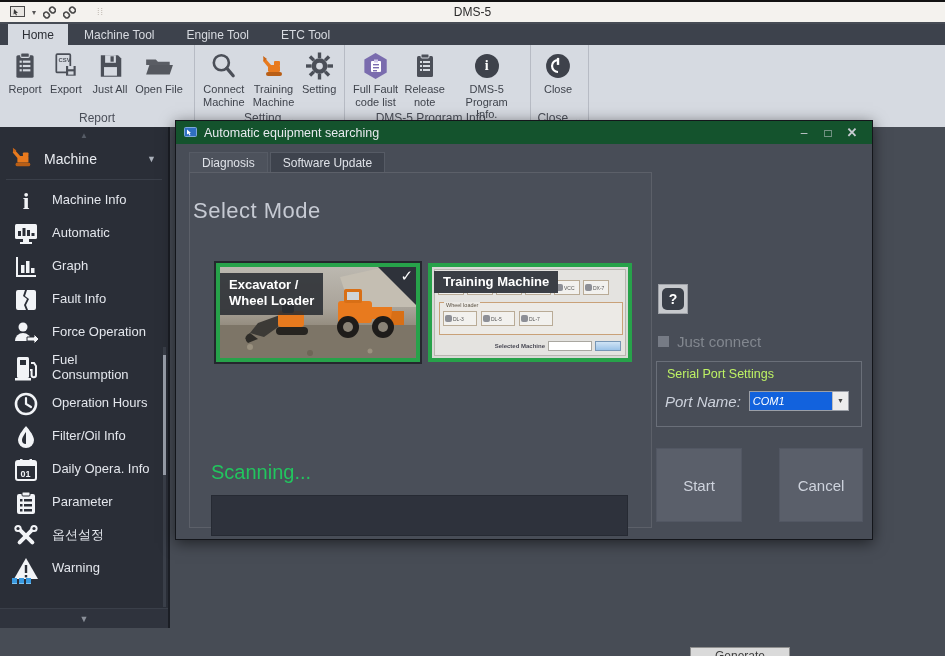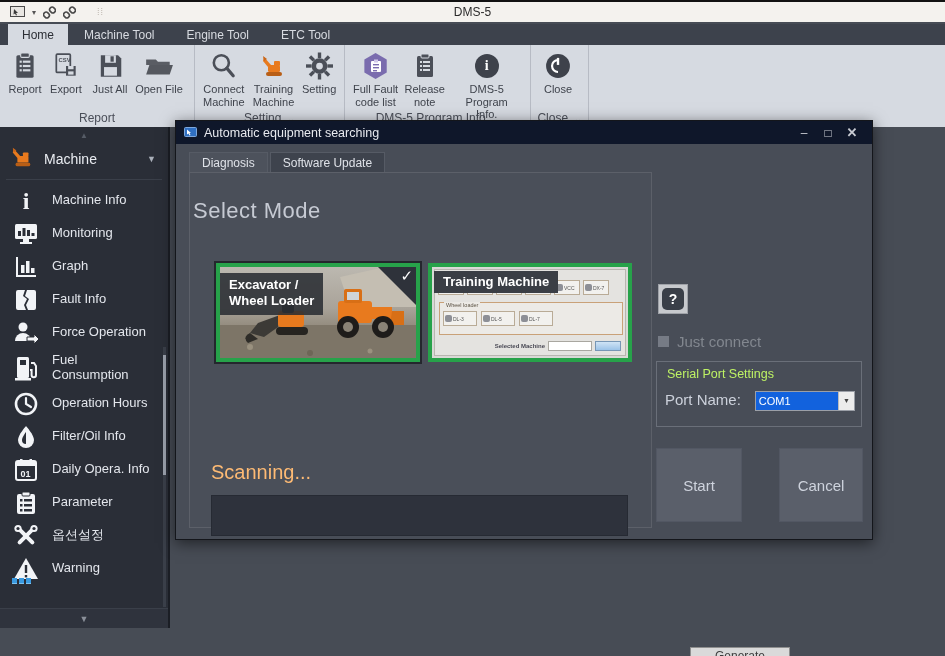--- a/index.html
+++ b/index.html
@@ -46,21 +46,21 @@
   .sb-label { color:#e3e6ec; font-size:13px; line-height:1.15; white-space:pre-line; }
   .info-glyph { color:#f2f4f7; font-family:"Liberation Serif",serif; font-weight:bold; font-size:24px; line-height:1; }
   .sb-scroll-track { position:absolute; right:2px; top:220px; width:3px; height:260px; background:#3a3f49; }
   .sb-scroll-thumb { position:absolute; right:2px; top:228px; width:3px; height:120px; background:#9aa0ab; }
   .sb-blue-glyph { position:absolute; left:12px; bottom:44px; display:flex; gap:2px; }
   .sb-blue-glyph i { display:block; width:5px; height:6px; background:#3a9ae0; border-bottom:1px solid #7cc3f2; }
   .sb-bottom { position:absolute; left:0; bottom:0; width:168px; height:20px; background:#2f333d; border-top:1px solid #3a3f49; text-align:center; color:#8a8f99; font-size:9px; line-height:20px; }
 
   
   .dialog { position:absolute; left:175px; top:120px; width:698px; height:420px; background:#484d57; border:1px solid #14161b; box-shadow:0 3px 14px rgba(0,0,0,.55); }
-  .dlg-titlebar { height:23px; background:#0f172a; display:flex; align-items:center; padding:0 8px; }
+  .dlg-titlebar { height:23px; background:#14532d; display:flex; align-items:center; padding:0 8px; }
   .dlg-title { color:#e8eaef; font-size:12.5px; margin-left:7px; flex:1; }
   .dlg-btn { color:#c9ccd3; font-size:12px; width:24px; text-align:center; }
   .dlg-btn.close { font-size:13px; font-weight:bold; }
   .dlg-tabs { position:absolute; left:13px; top:31px; display:flex; }
   .dlg-tab { height:20px; padding:0 12px; font-size:12px; display:flex; align-items:center; color:#dfe2e8; background:#3e434d; border:1px solid #565b65; border-bottom:none; margin-right:2px; }
   .dlg-tab.active { background:#4d525c; }
   .tabpage { position:absolute; left:13px; top:51px; width:463px; height:356px; background:#4a4f59; border:1px solid #5c6069; }
   .select-mode { position:absolute; left:3px; top:25px; font-size:22px; font-weight:300; letter-spacing:.5px; color:#c6cad3; }
 
   
@@ -79,34 +79,34 @@
   .mini-btn .mtxt { font-size:5px; color:#555; }
   .mini-group { position:absolute; left:4px; top:32px; width:184px; height:33px; border:1px solid #c9a178; background:#eceae6; }
   .mini-group-label { position:absolute; left:4px; top:-1px; font-size:5.5px; color:#5a5143; background:#eceae6; padding:0 2px; }
   .mini-group .mini-row { position:absolute; left:3px; top:8px; display:flex; gap:4px; }
   .mini-sel { position:absolute; right:4px; bottom:4px; display:flex; align-items:center; gap:3px; }
   .mini-sel .msl { font-size:6px; font-weight:bold; color:#4a4a55; }
   .mini-sel .mbox { width:44px; height:10px; background:#fff; border:1px solid #a9a7a0; }
   .mini-sel .mok { width:26px; height:10px; background:linear-gradient(#cfe3f5,#9cc3e8); border:1px solid #7796b5; }
 
   
-  .scanning { position:absolute; left:21px; top:288px; font-size:20px; font-weight:300; color:#fdba74; }
+  .scanning { position:absolute; left:21px; top:288px; font-size:20px; font-weight:300; color:#22c55e; }
   .scanbox { position:absolute; left:21px; top:322px; width:417px; height:41px; background:#2e323c; border:1px solid #262a33; }
 
   
   .help-btn { position:absolute; left:482px; top:163px; width:30px; height:30px; background:#c7c9cd; border:1px solid #9fa2a8; display:flex; align-items:center; justify-content:center; }
   .help-inner { width:22px; height:22px; background:#3a3f48; border-radius:5px; color:#fff; font-size:14px; font-weight:bold; display:flex; align-items:center; justify-content:center; }
   .just-connect { position:absolute; left:482px; top:212px; display:flex; align-items:center; gap:8px; }
   .jc-box { width:11px; height:11px; background:#767b85; }
   .jc-label { color:#82878f; font-size:15px; }
   .groupbox { position:absolute; left:480px; top:240px; width:206px; height:66px; border:1px solid #6a6f79; }
   .gb-legend { color:#bef264; font-size:12.5px; padding:5px 0 0 10px; }
-  .gb-row { display:flex; margin:10px 0 0 8px; }
+  .gb-row { display:flex; align-items:center; margin:10px 0 0 8px;font-style:italic; }
   .port-label { color:#ccd1db; font-size:15px; }
-  .combo { margin-left:14px; width:100px; height:20px; background:#fff; border:1px solid #9b9fa7; display:flex; }
+  .combo { margin-left:8px; width:100px; height:20px; background:#fff; border:1px solid #9b9fa7; display:flex; }
   .combo-val { flex:1; background:#1262dd; color:#fff; font-size:11px; line-height:18px; padding-left:3px; }
   .combo-arrow { width:16px; background:#ececec; border-left:1px solid #bcbcbc; color:#444; font-size:7px; text-align:center; line-height:18px; }
   .big-btn { position:absolute; width:86px; height:74px; background:#5a5f6a; border:1px solid #525763; color:#ced3dd; font-size:15px; display:flex; align-items:center; justify-content:center; }
   .btn-start { left:480px; top:327px; }
   .btn-cancel { left:603px; top:327px; width:84px; }
 
   
   .partial-btn { position:absolute; left:690px; top:647px; width:100px; height:24px; background:#dadada; border:1px solid #8f8f8f; text-align:center; font-size:12px; color:#3c3c3c; padding-top:1px; }
 </style>
 </head>
@@ -354,21 +354,21 @@
               <g fill="#2a2e37">
                 <rect x="5" y="9" width="3" height="5"></rect>
                 <rect x="9.5" y="6" width="3" height="8"></rect>
                 <rect x="14" y="8" width="3" height="6"></rect>
                 <rect x="18.5" y="11" width="3" height="3"></rect>
               </g>
               <rect x="10" y="17" width="6" height="3" fill="#f2f4f7"></rect>
               <rect x="7" y="20" width="12" height="2" fill="#f2f4f7"></rect>
             </svg>
         </span>
-        <span class="sb-label">Monitoring</span>
+        <span class="sb-label">Automatic</span>
       </div>
 
       <div class="sb-item">
         <span class="sb-icon">
           <svg width="24" height="24" viewBox="0 0 24 24">
               <g fill="#f2f4f7">
                 <rect x="2" y="2" width="2" height="20"></rect>
                 <rect x="2" y="20" width="20" height="2"></rect>
                 <rect x="7" y="10" width="3.5" height="8"></rect>
                 <rect x="12" y="6" width="3.5" height="12"></rect>

